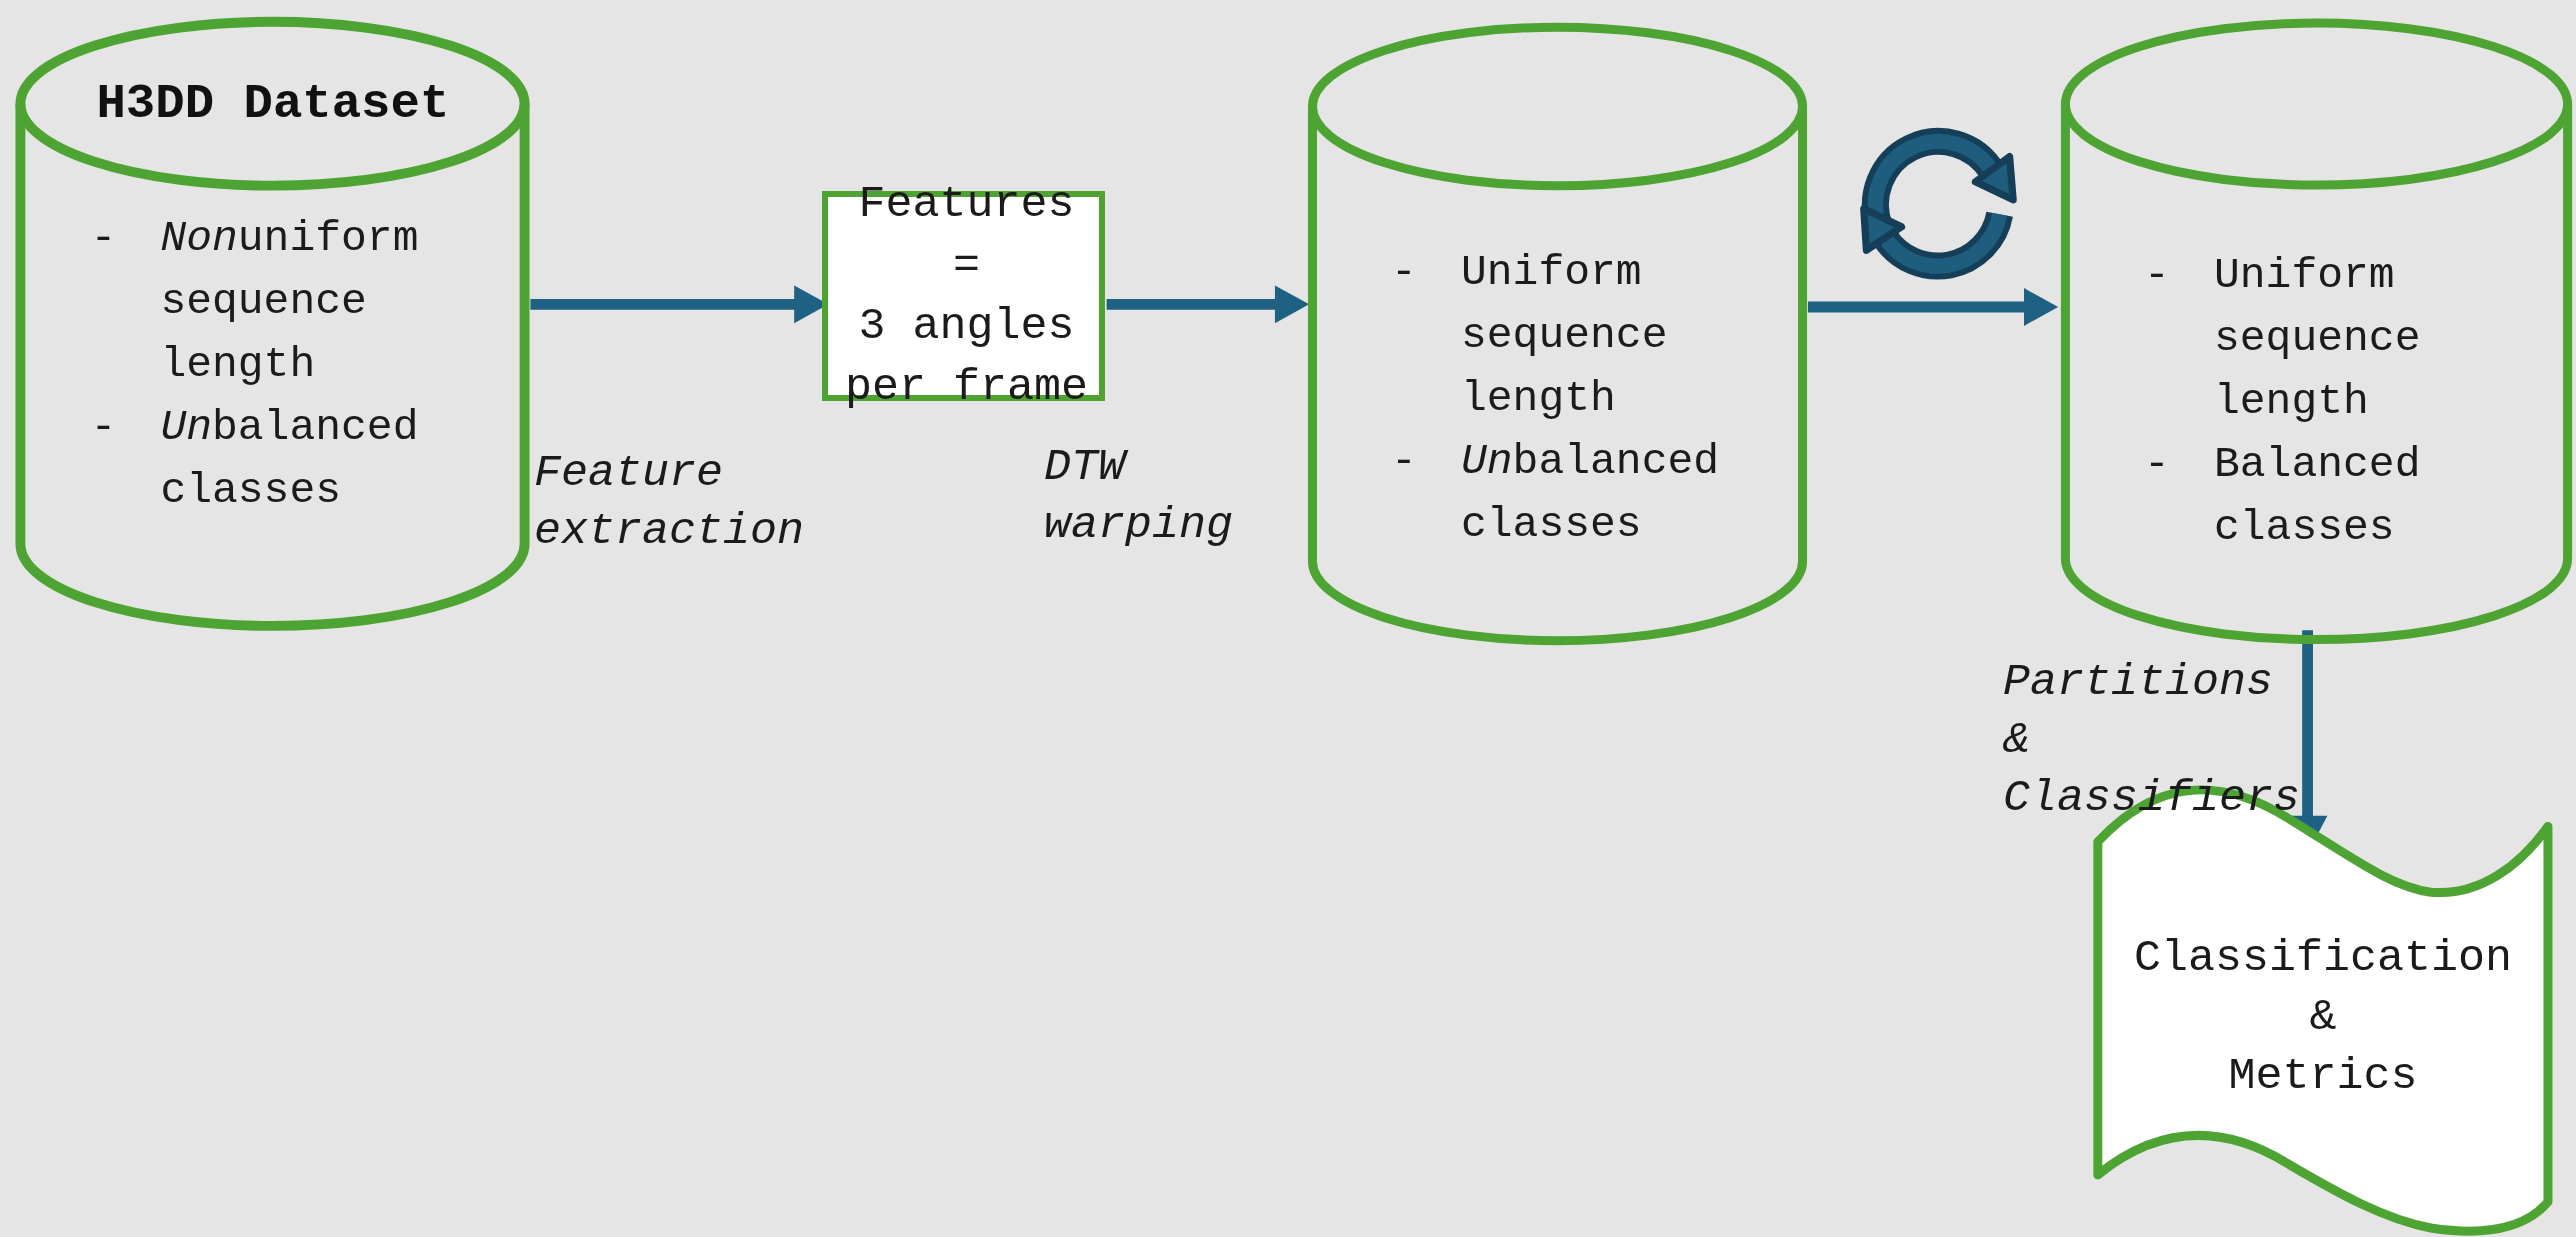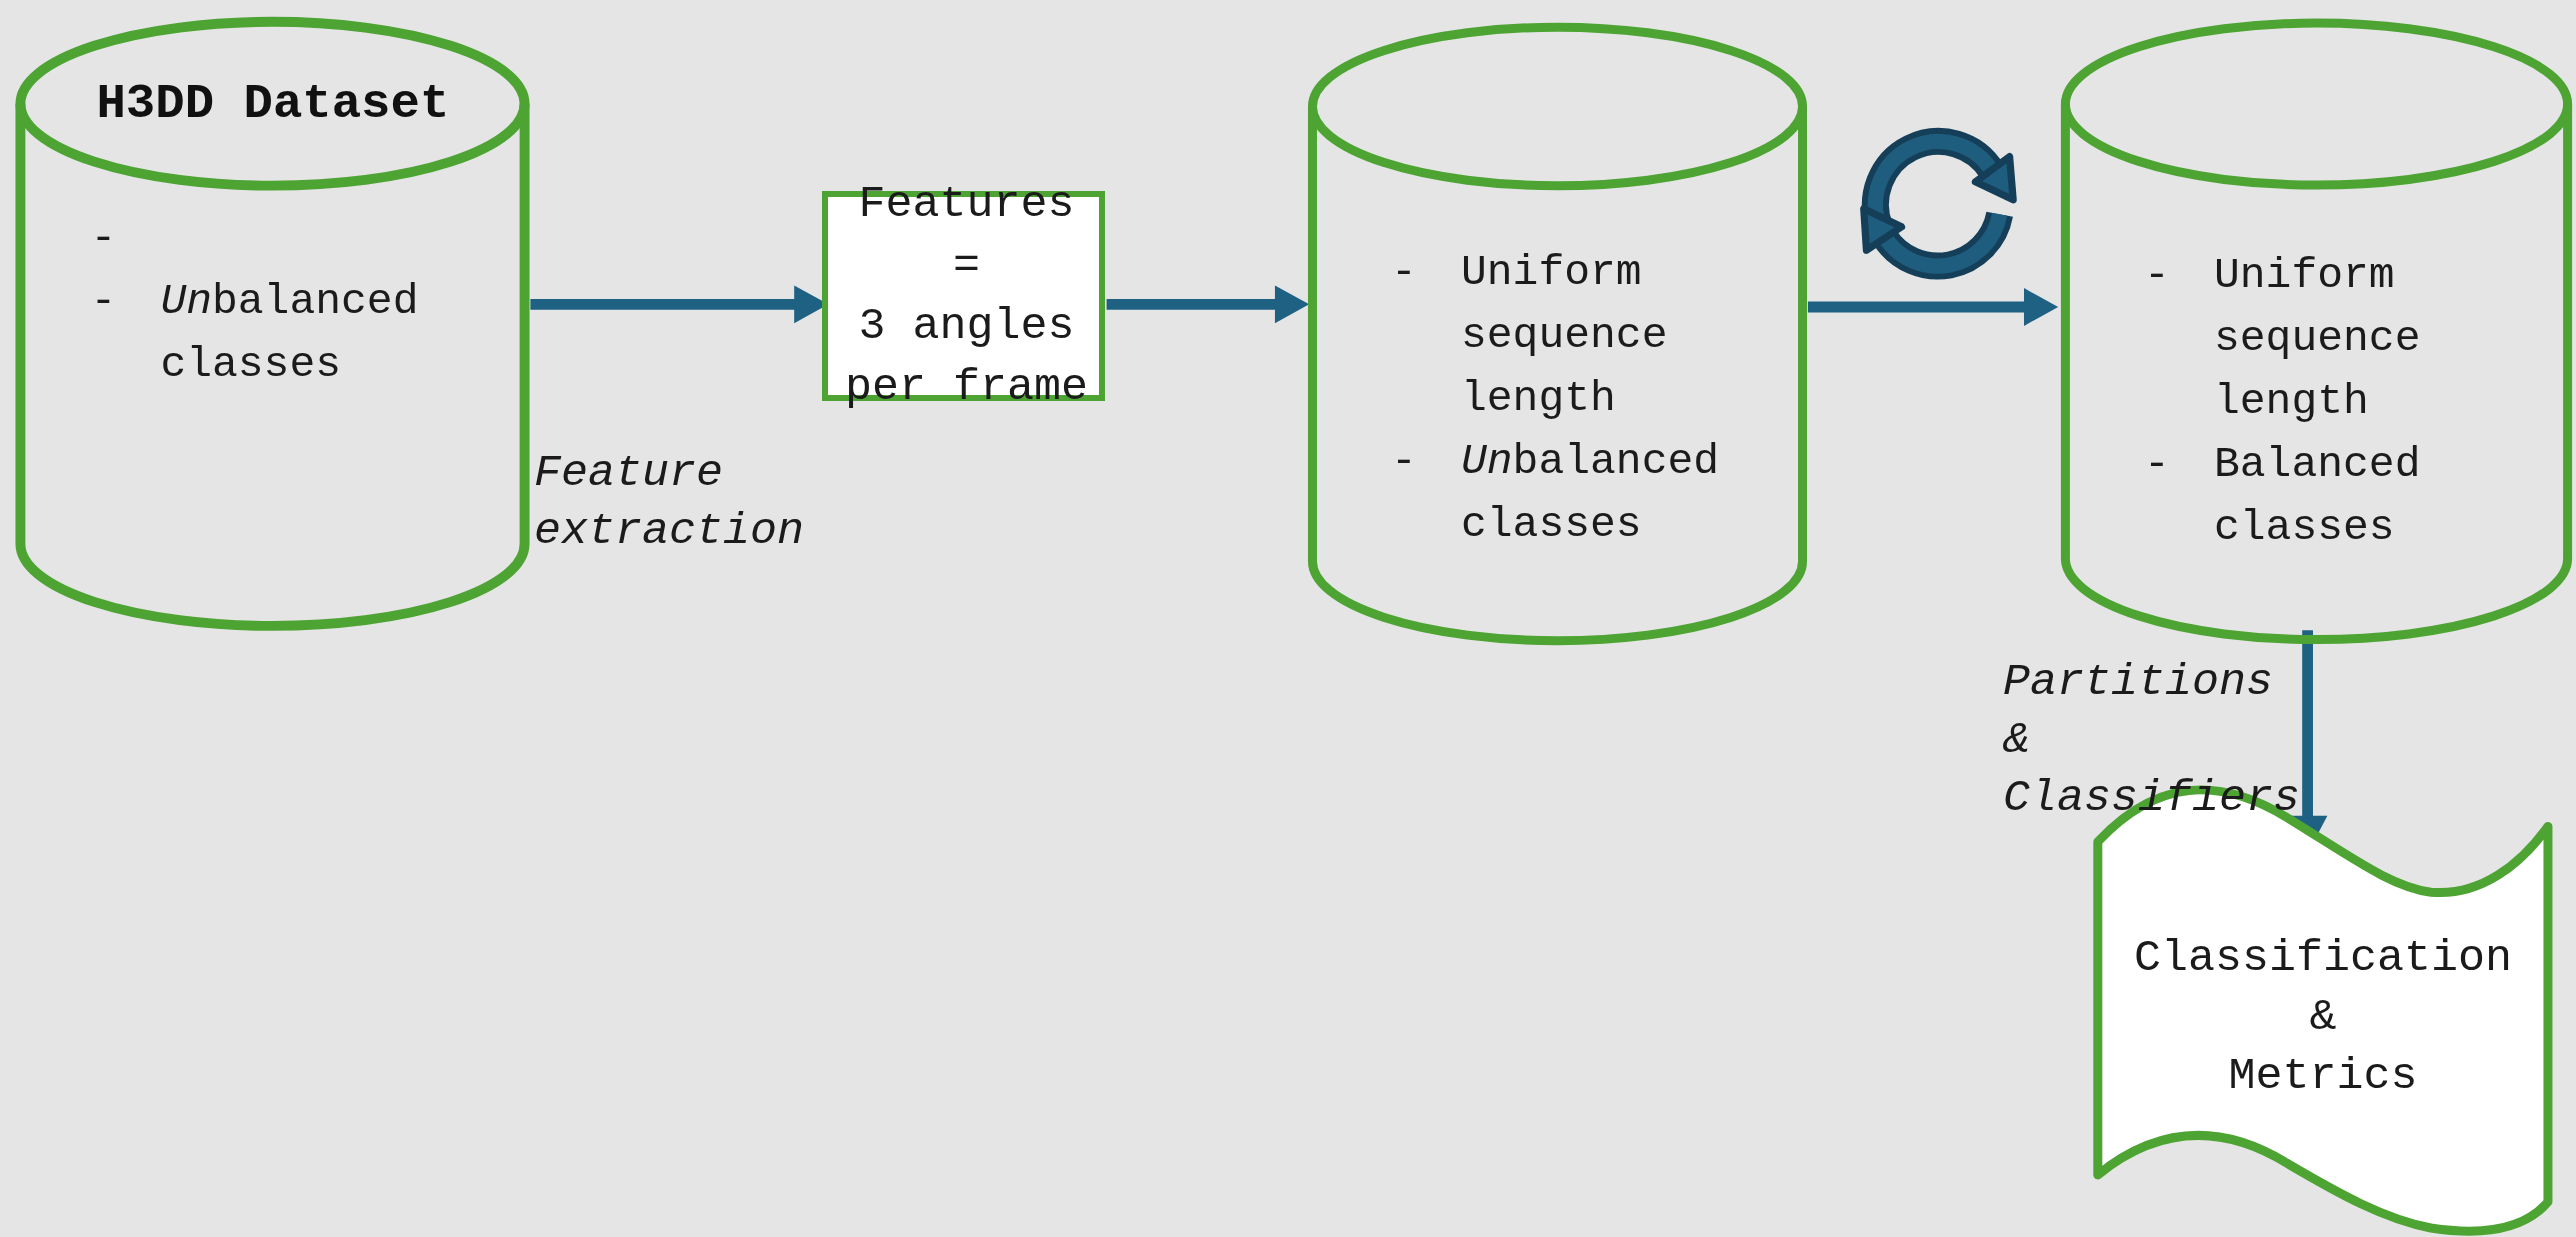--- a/index.html
+++ b/index.html
@@ -119,37 +119,40 @@
 
   <div class="cylinder" style="left:14.4px;top:10.8px;width:517px;height:623px;">
     <svg class="cyl-svg" width="517" height="623" viewBox="0 0 574 692">
       <ellipse cx="287" cy="103" rx="280" ry="91" fill="none" stroke="#4da433" stroke-width="11"></ellipse>
       <path d="M 7 103 L 7 592 A 280 91 0 0 0 567 592 L 567 103" fill="none" stroke="#4da433" stroke-width="11"></path>
     </svg>
     <div class="cyl-title" style="top:65px;">H3DD Dataset</div>
     <div class="bullets" style="left:76px;top:196px;">
       <div class="bullet">
         <span class="dash">-</span>
+        <span class="btext"><em>Non</em><span>uniform sequence length</span></span>
       </div>
       <div class="bullet">
         <span class="dash">-</span>
         <span class="btext"><em>Un</em><span>balanced classes</span></span>
       </div>
     </div>
   </div>
 
   <div class="flow-label" style="left:534px;top:445px;width:306px;">Feature
 extraction</div>
 
   <div class="feature-box">
     <div class="feature-box-text">Features =
 3 angles
 per frame</div>
   </div>
 
+  <div class="flow-label" style="left:1044px;top:439px;width:306px;">DTW
+warping</div>
 
   <div class="cylinder" style="left:1307px;top:20px;width:501px;height:627px;">
     <svg class="cyl-svg" width="501" height="627" viewBox="0 0 556 696">
       <ellipse cx="278" cy="96" rx="272" ry="88" fill="none" stroke="#4da433" stroke-width="10"></ellipse>
       <path d="M 6 96 L 6 601 A 272 88 0 0 0 550 601 L 550 96" fill="none" stroke="#4da433" stroke-width="10"></path>
     </svg>
     <div class="bullets" style="left:84px;top:221px;">
       <div class="bullet">
         <span class="dash">-</span>
         <span class="btext"><span>Uniform sequence length</span></span>

